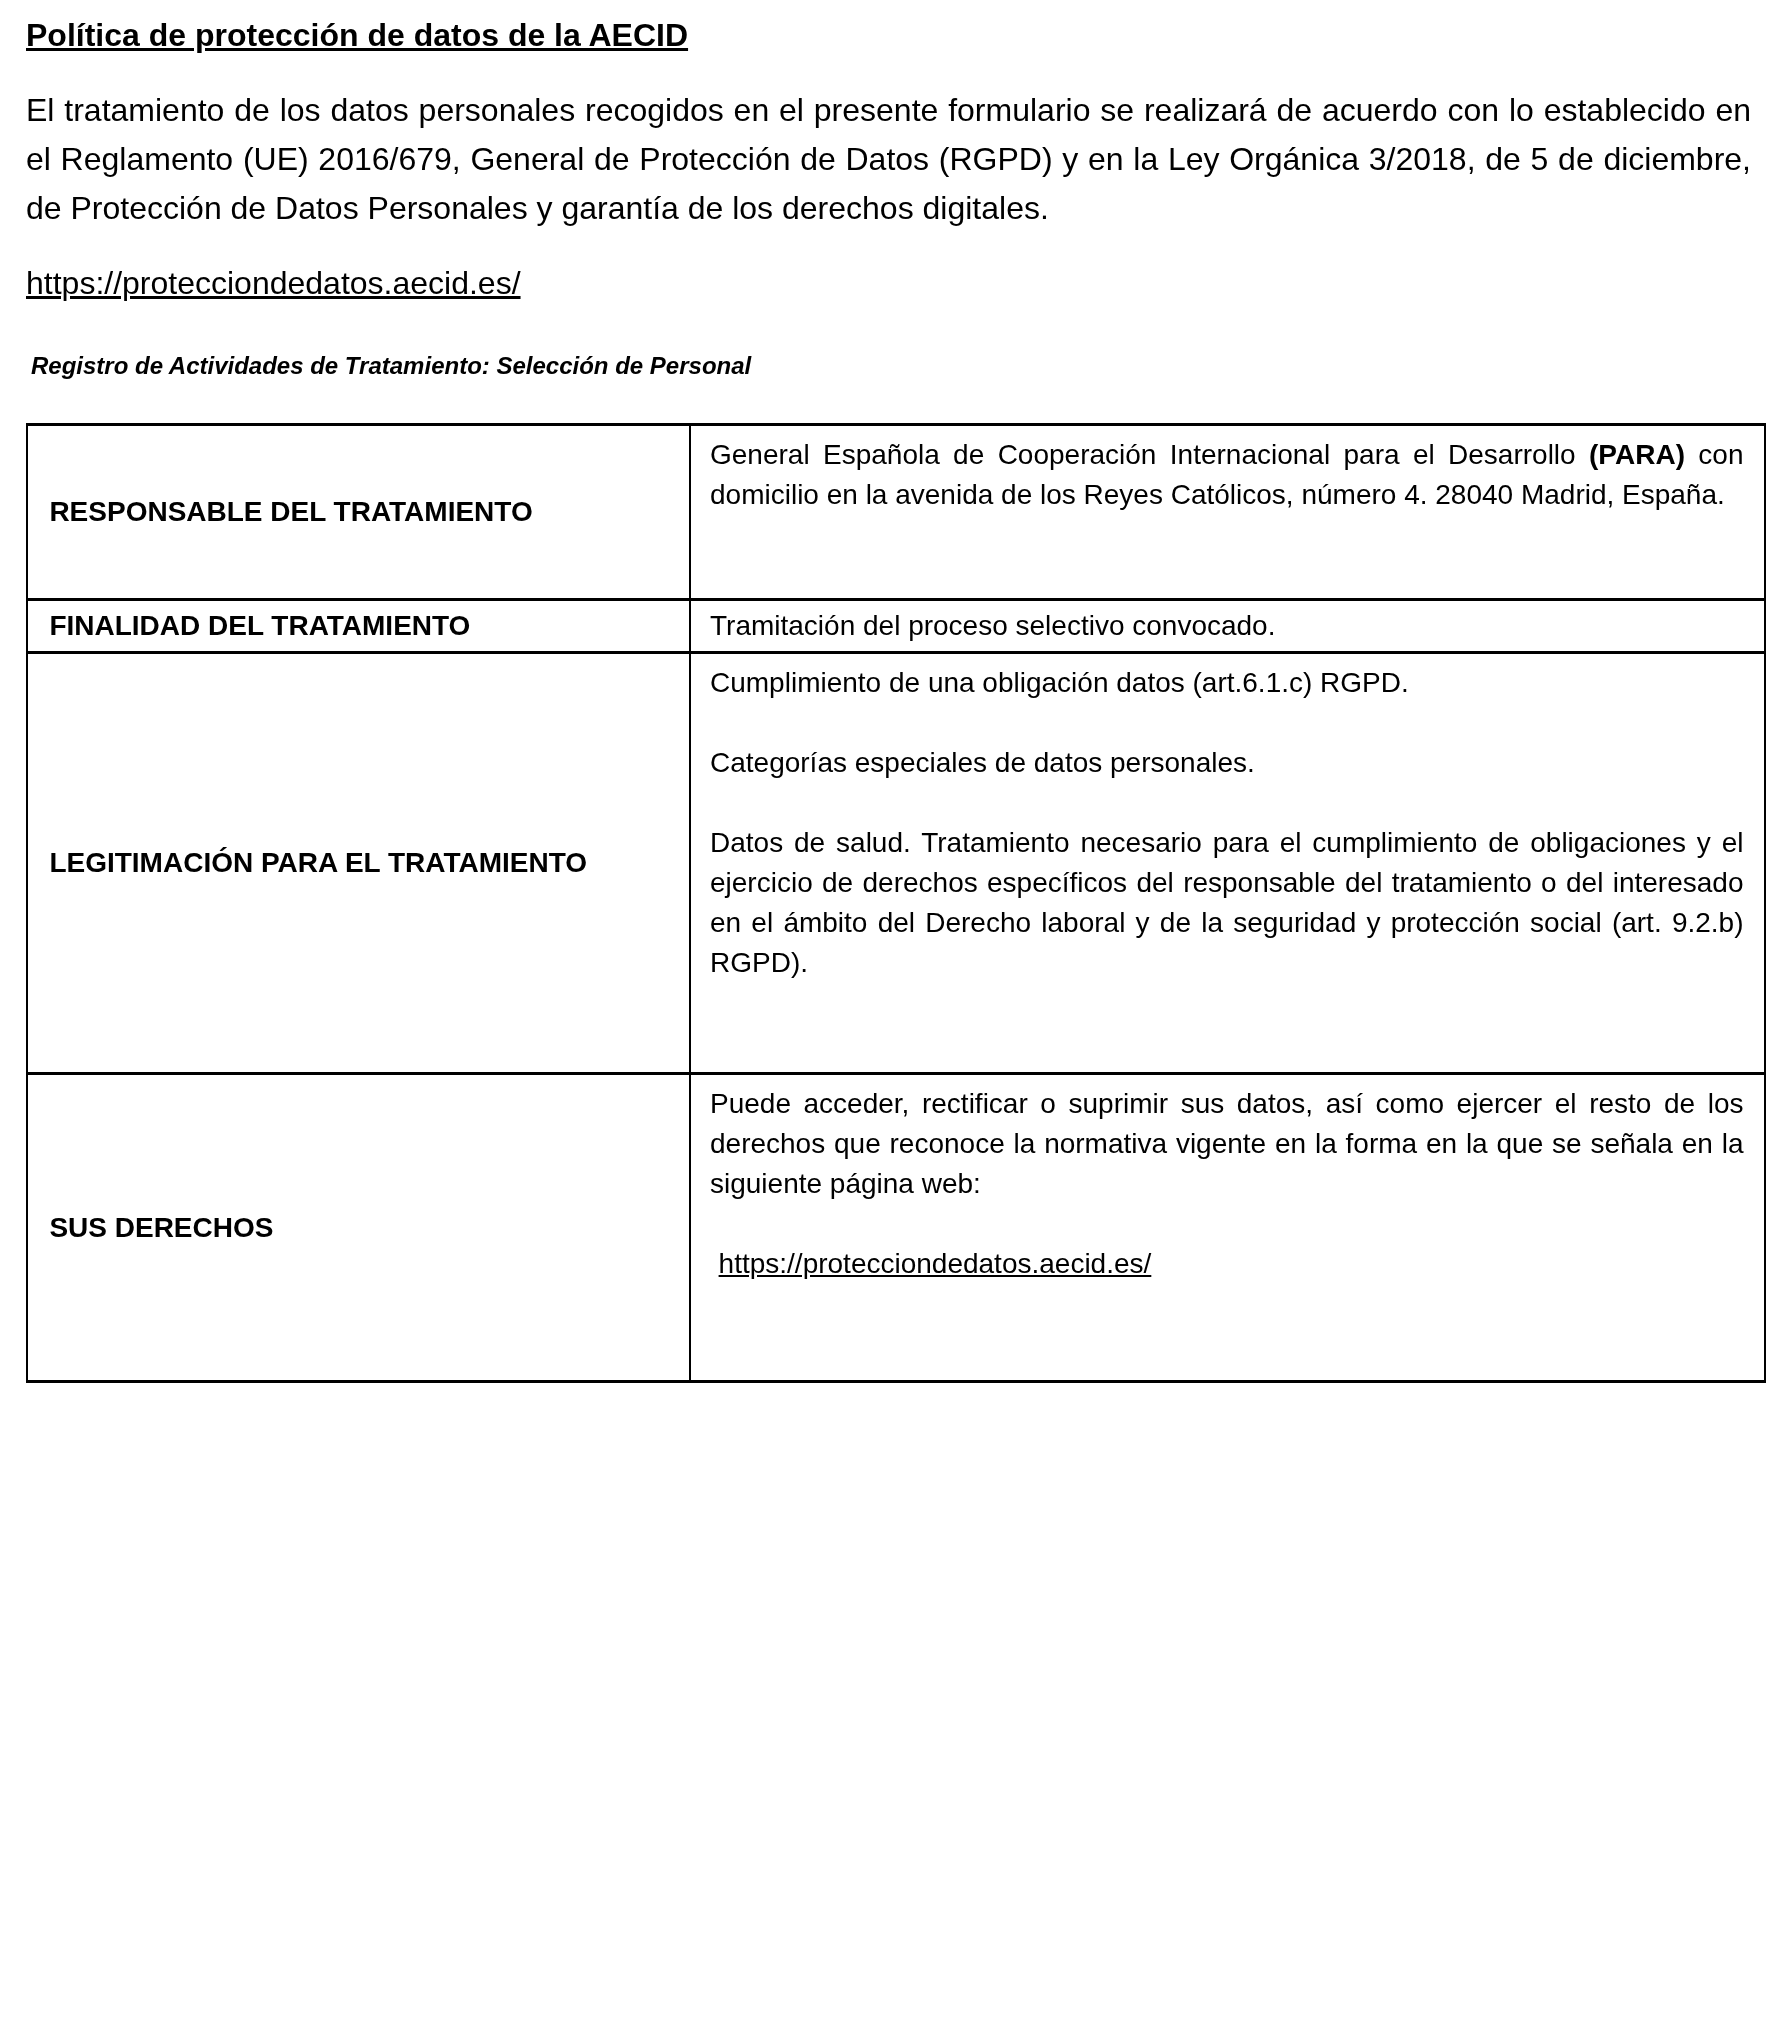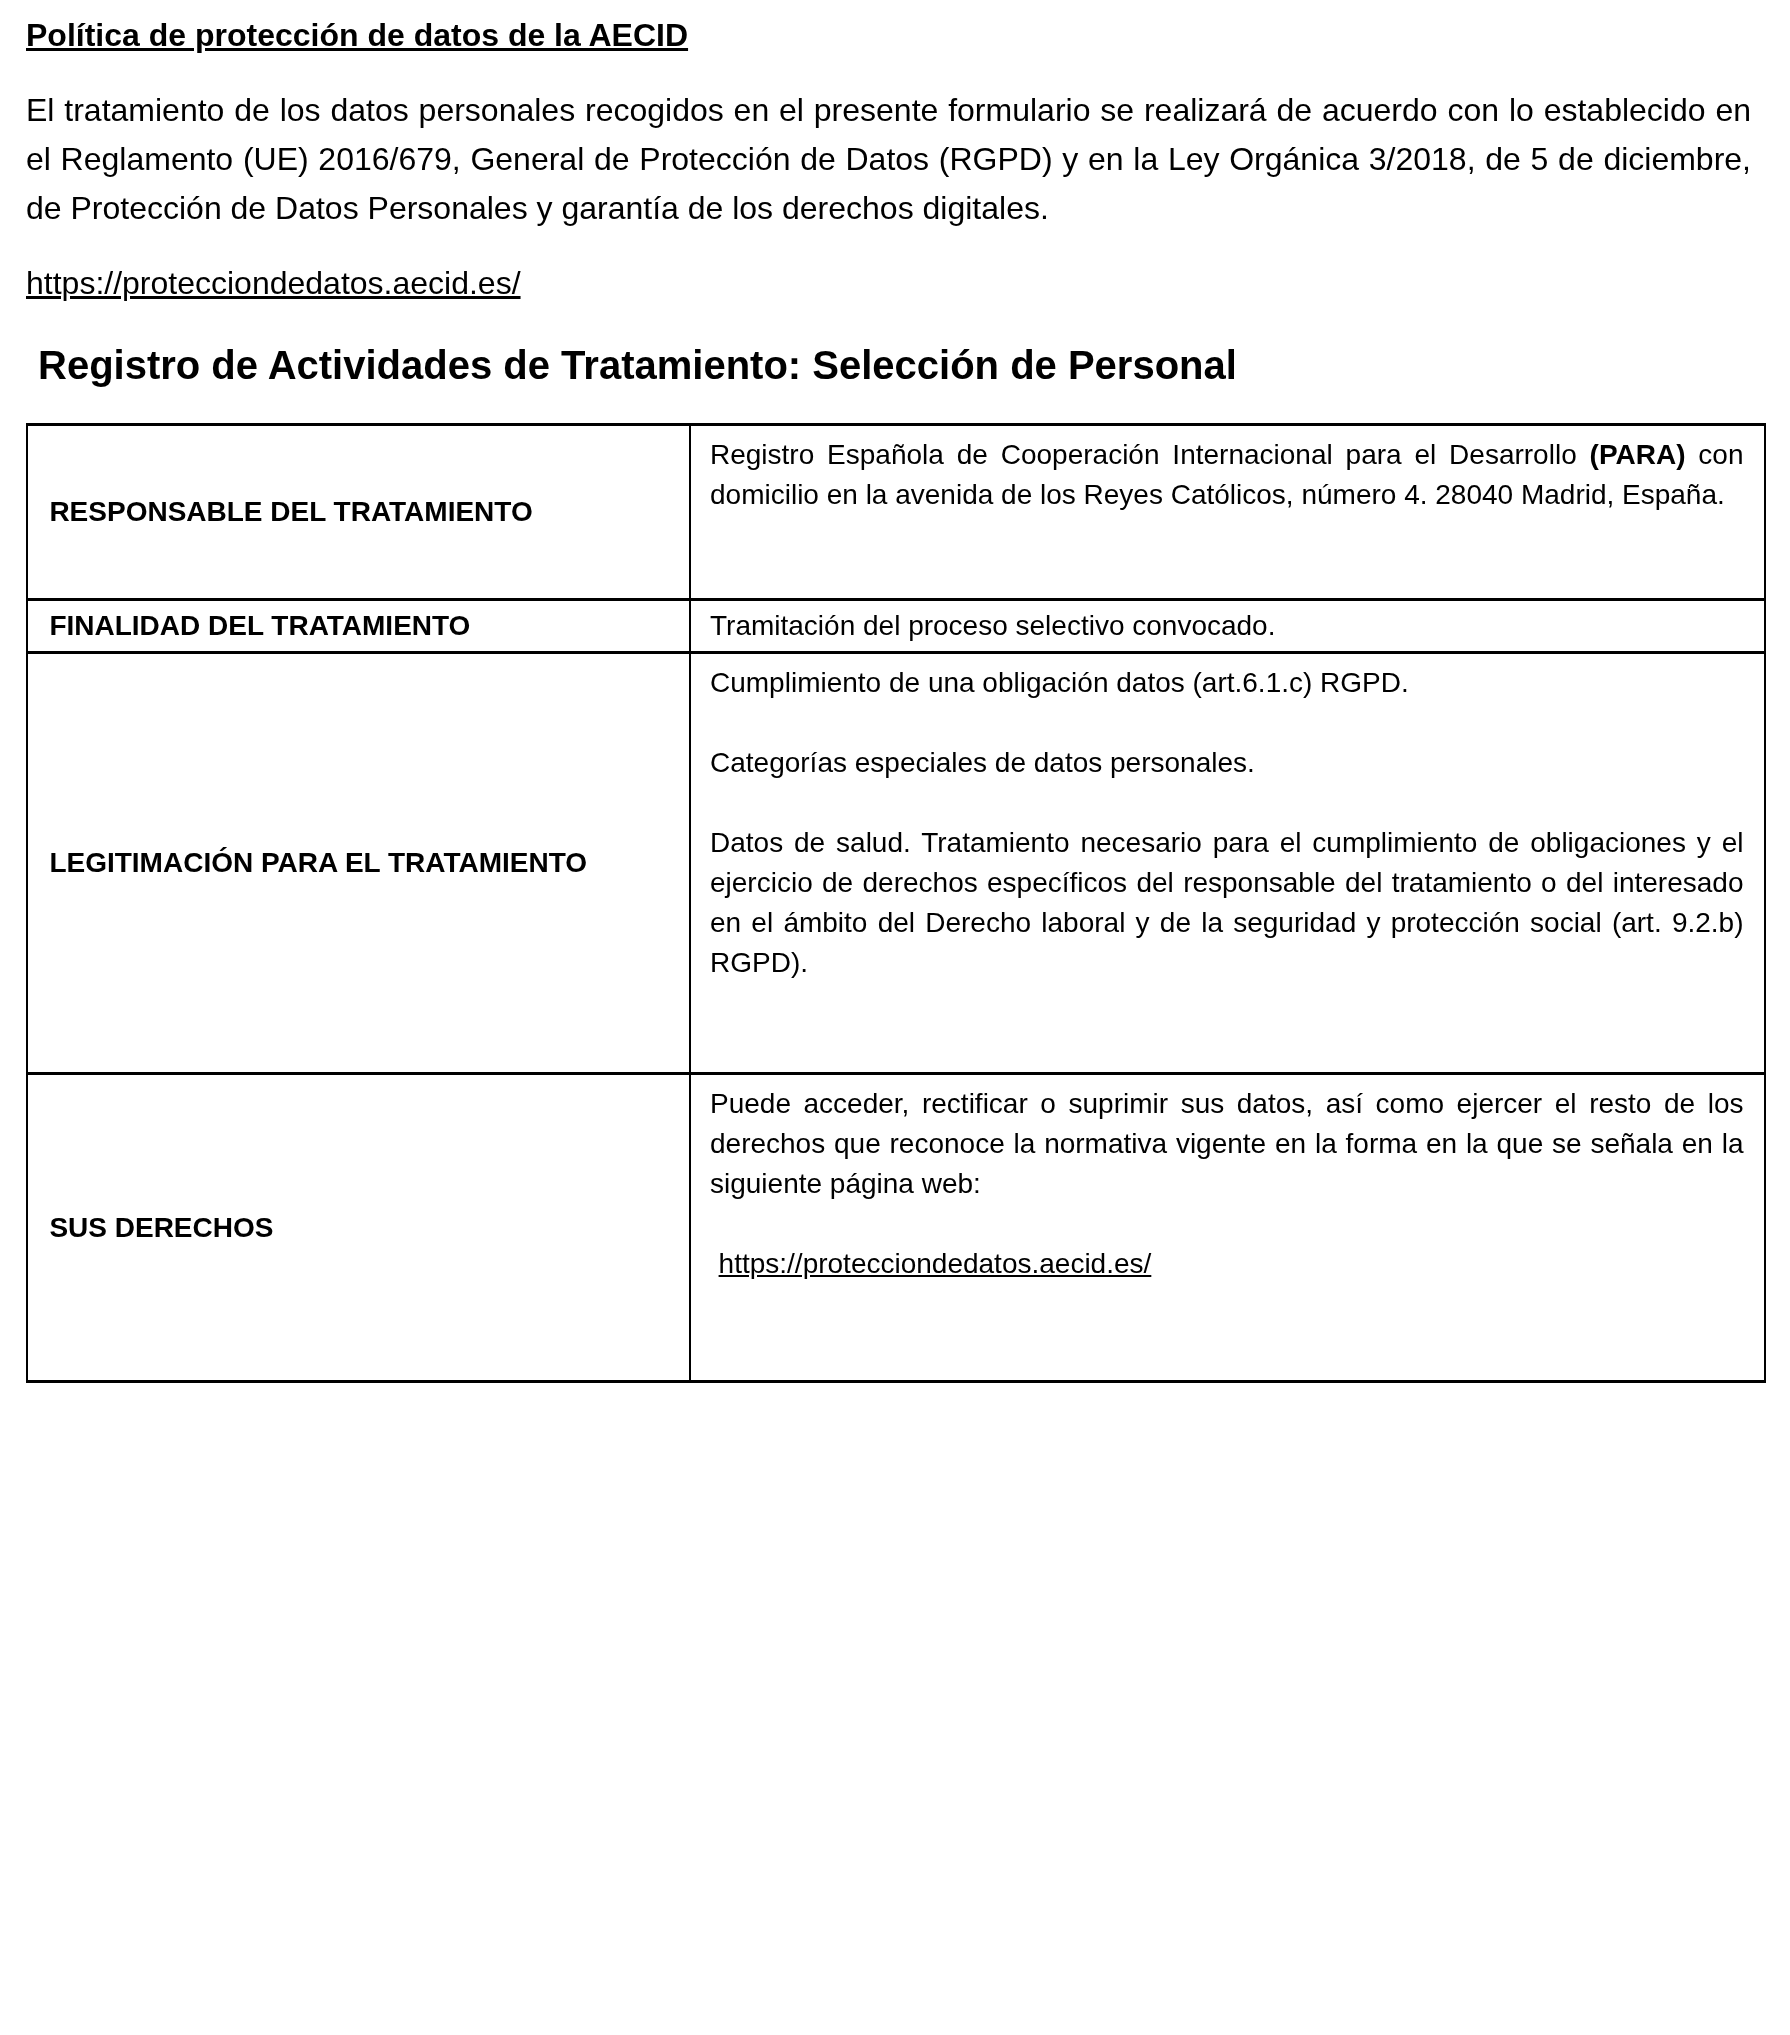--- a/index.html
+++ b/index.html
@@ -29,24 +29,25 @@
     margin:0 0 26px 0;
   }
   p.intro .plain-link{
     display:block;
     width:-moz-fit-content;
     width:fit-content;
     color:#000000;
     text-decoration:underline;
   }
   .section-heading{
-    font-size:40px;
+    font-size:24px;
     line-height:49px;
     font-weight:bold;
-    margin:33px 0 33px 12px;
+    margin:33px 0 33px 5px;
+    font-style:italic;
   }
   
   table.rat{
     border-collapse:collapse;
     table-layout:fixed;
     width:1740px;
     border:2.6px solid #000000;
   }
   table.rat td{
     border:2.6px solid #000000;
@@ -97,21 +98,21 @@
 
   <p class="intro"><a class="plain-link" href="#">https://protecciondedatos.aecid.es/</a></p>
 
   <h2 class="section-heading">Registro de Actividades de Tratamiento: Selección de Personal</h2>
 
   <table class="rat">
     <tbody>
         <tr class="r1">
       <td class="hdr">RESPONSABLE DEL TRATAMIENTO</td>
       <td class="val">
-        <p><span>Registro Española de Cooperación Internacional para el Desarrollo </span><b>(PARA)</b><span> con domicilio en la avenida de los Reyes Católicos, número 4. 28040 Madrid, España.</span></p>
+        <p><span>General Española de Cooperación Internacional para el Desarrollo </span><b>(PARA)</b><span> con domicilio en la avenida de los Reyes Católicos, número 4. 28040 Madrid, España.</span></p>
       </td>
     </tr>
     <tr class="r2">
       <td class="hdr">FINALIDAD DEL TRATAMIENTO</td>
       <td class="val center">
         <p>Tramitación del proceso selectivo convocado.</p>
       </td>
     </tr>
     <tr class="r3">
       <td class="hdr">LEGITIMACIÓN PARA EL TRATAMIENTO</td>

